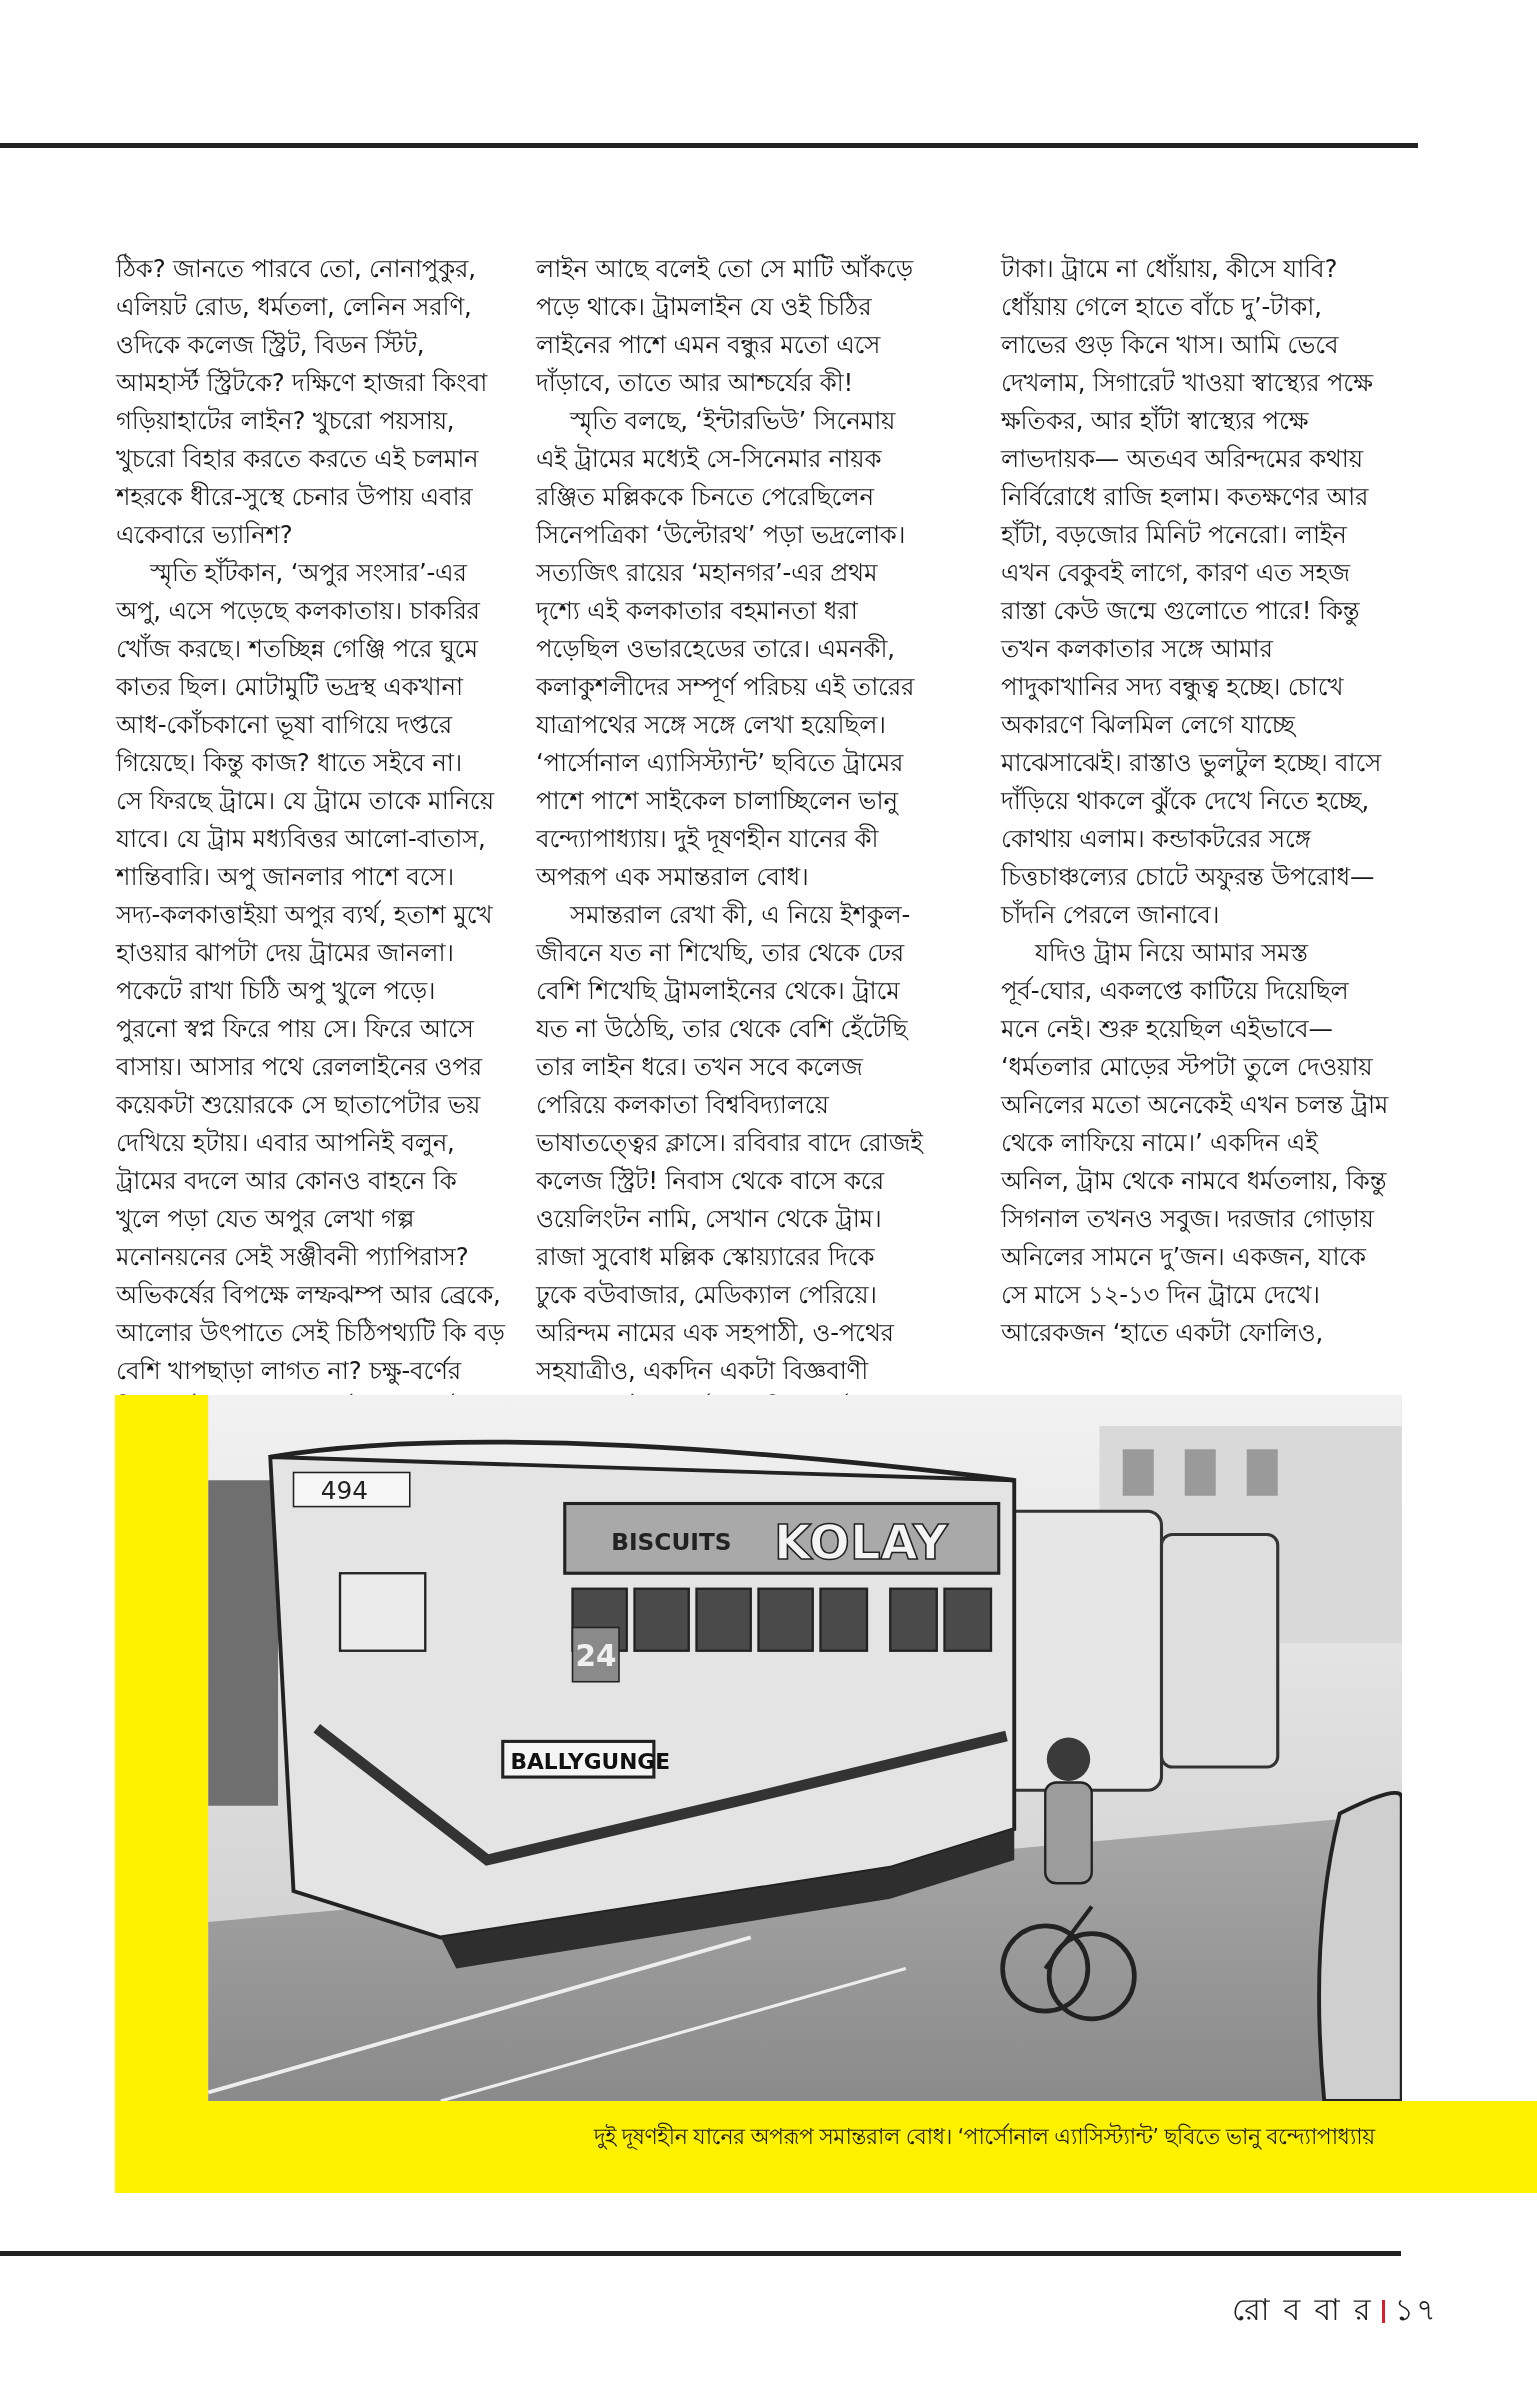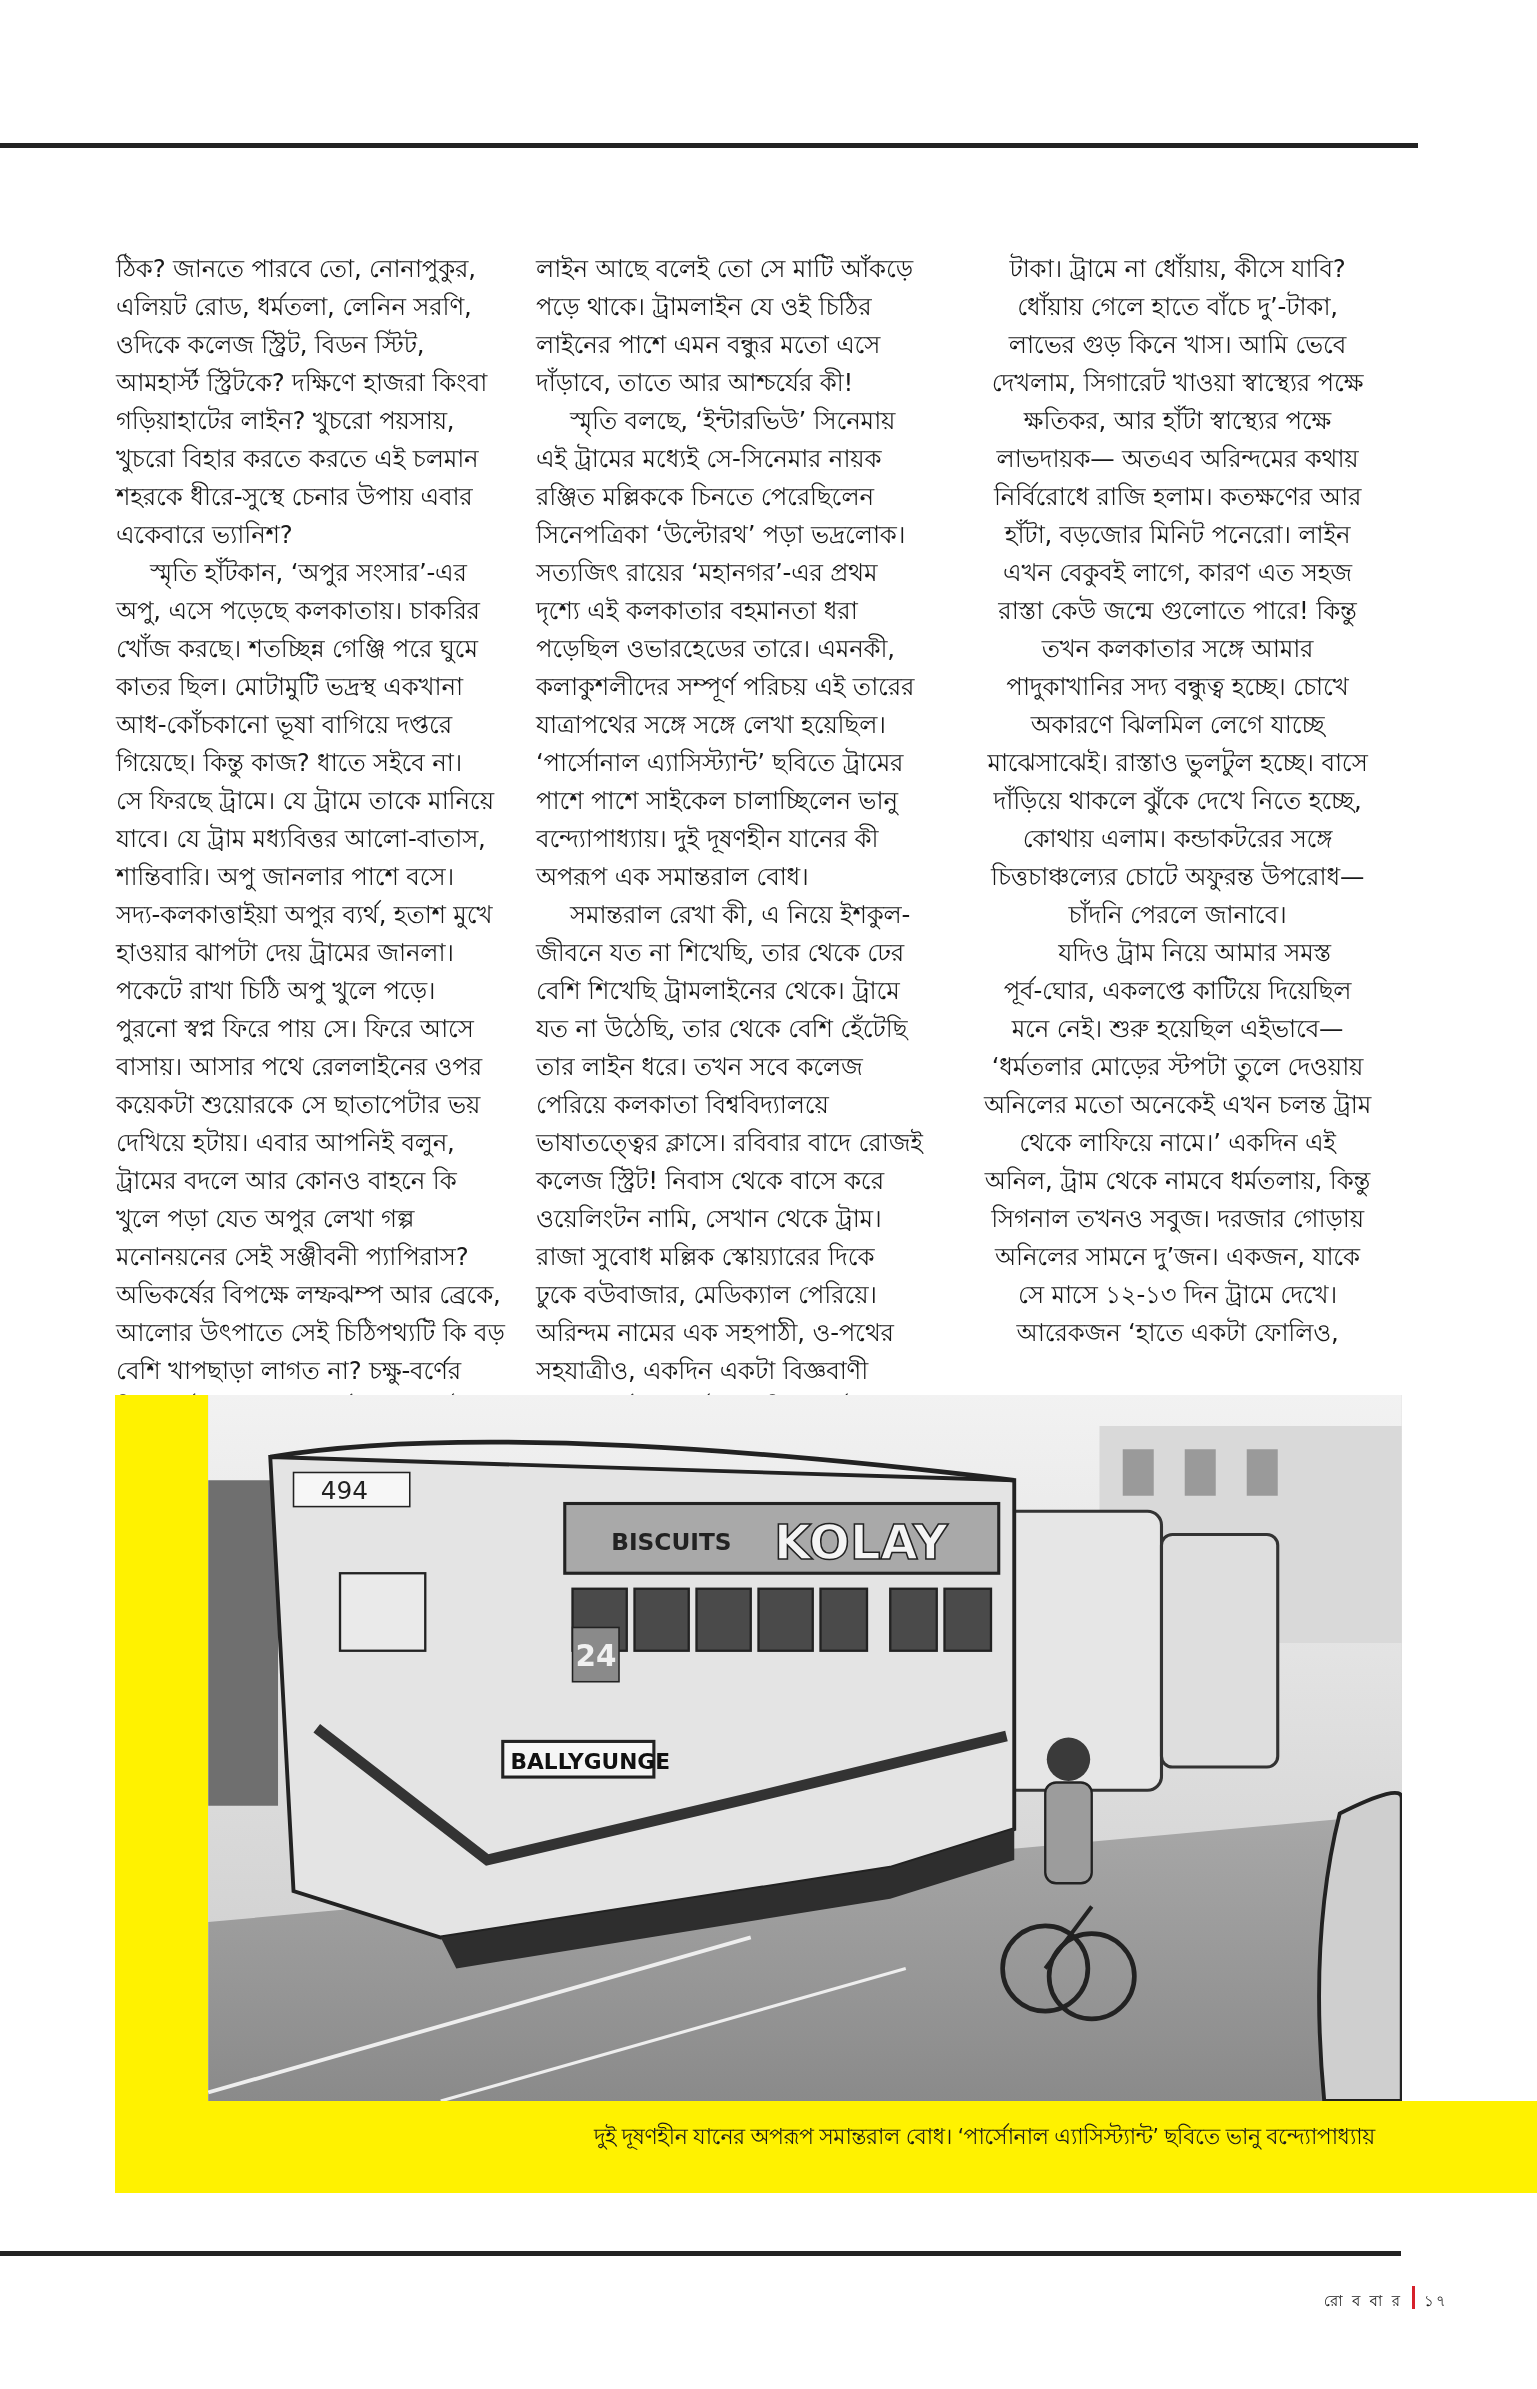--- a/index.html
+++ b/index.html
@@ -8,36 +8,36 @@
   .rule { position:absolute; left:0; height:4.7px; background:#222222; }
   .rule.top { top:143px; width:1418px; }
   .rule.bottom { top:2251px; width:1401px; }
 
   .col { position:absolute; top:250px; width:419px; font-size:24.4px; line-height:38px;
          letter-spacing:-0.2px; }
   .col p { margin:0; white-space:nowrap; }
   .col p.indent { padding-left:34px; }
   #col1 { left:116px; }
   #col2 { left:536px; }
-  #col3 { left:968px;text-align:center; }
+  #col3 { left:1001px; }
 
   .yellow { position:absolute; background:#fff200; }
   #yellow-top { left:115px; top:1395px; width:310px; height:91px; }
   #yellow-left { left:115px; top:1395px; width:93px; height:798px; }
   #caption-band { left:116px; top:2101px; width:1421px; height:92px; }
 
   #photo { position:absolute; left:208px; top:1395px; width:1194px; height:706px;
            overflow:hidden; background:#d8d8d8; }
   #photo svg { display:block; }
 
   #caption { position:absolute; left:594px; top:2121px; font-size:22px; line-height:31px;
              white-space:nowrap; letter-spacing:-0.5px; color:#1a1a1a;
              font-family:"DejaVu Sans Condensed","DejaVu Sans", sans-serif; }
 
-  #folio { position:absolute; top:2286px; right:90px; font-size:15px; white-space:nowrap;
+  #folio { position:absolute; top:2286px; right:100px; font-size:30px; white-space:nowrap;
            letter-spacing:2.3px; color:#222; }
   #folio .sep { display:inline-block; width:3.1px; height:23px; background:#d6212b;
                 vertical-align:-3.1px; margin:0 9.3px; }
 </style>
 </head>
 <body>
 
 <div class="rule top"></div>
 
 <div id="col1" class="col">

